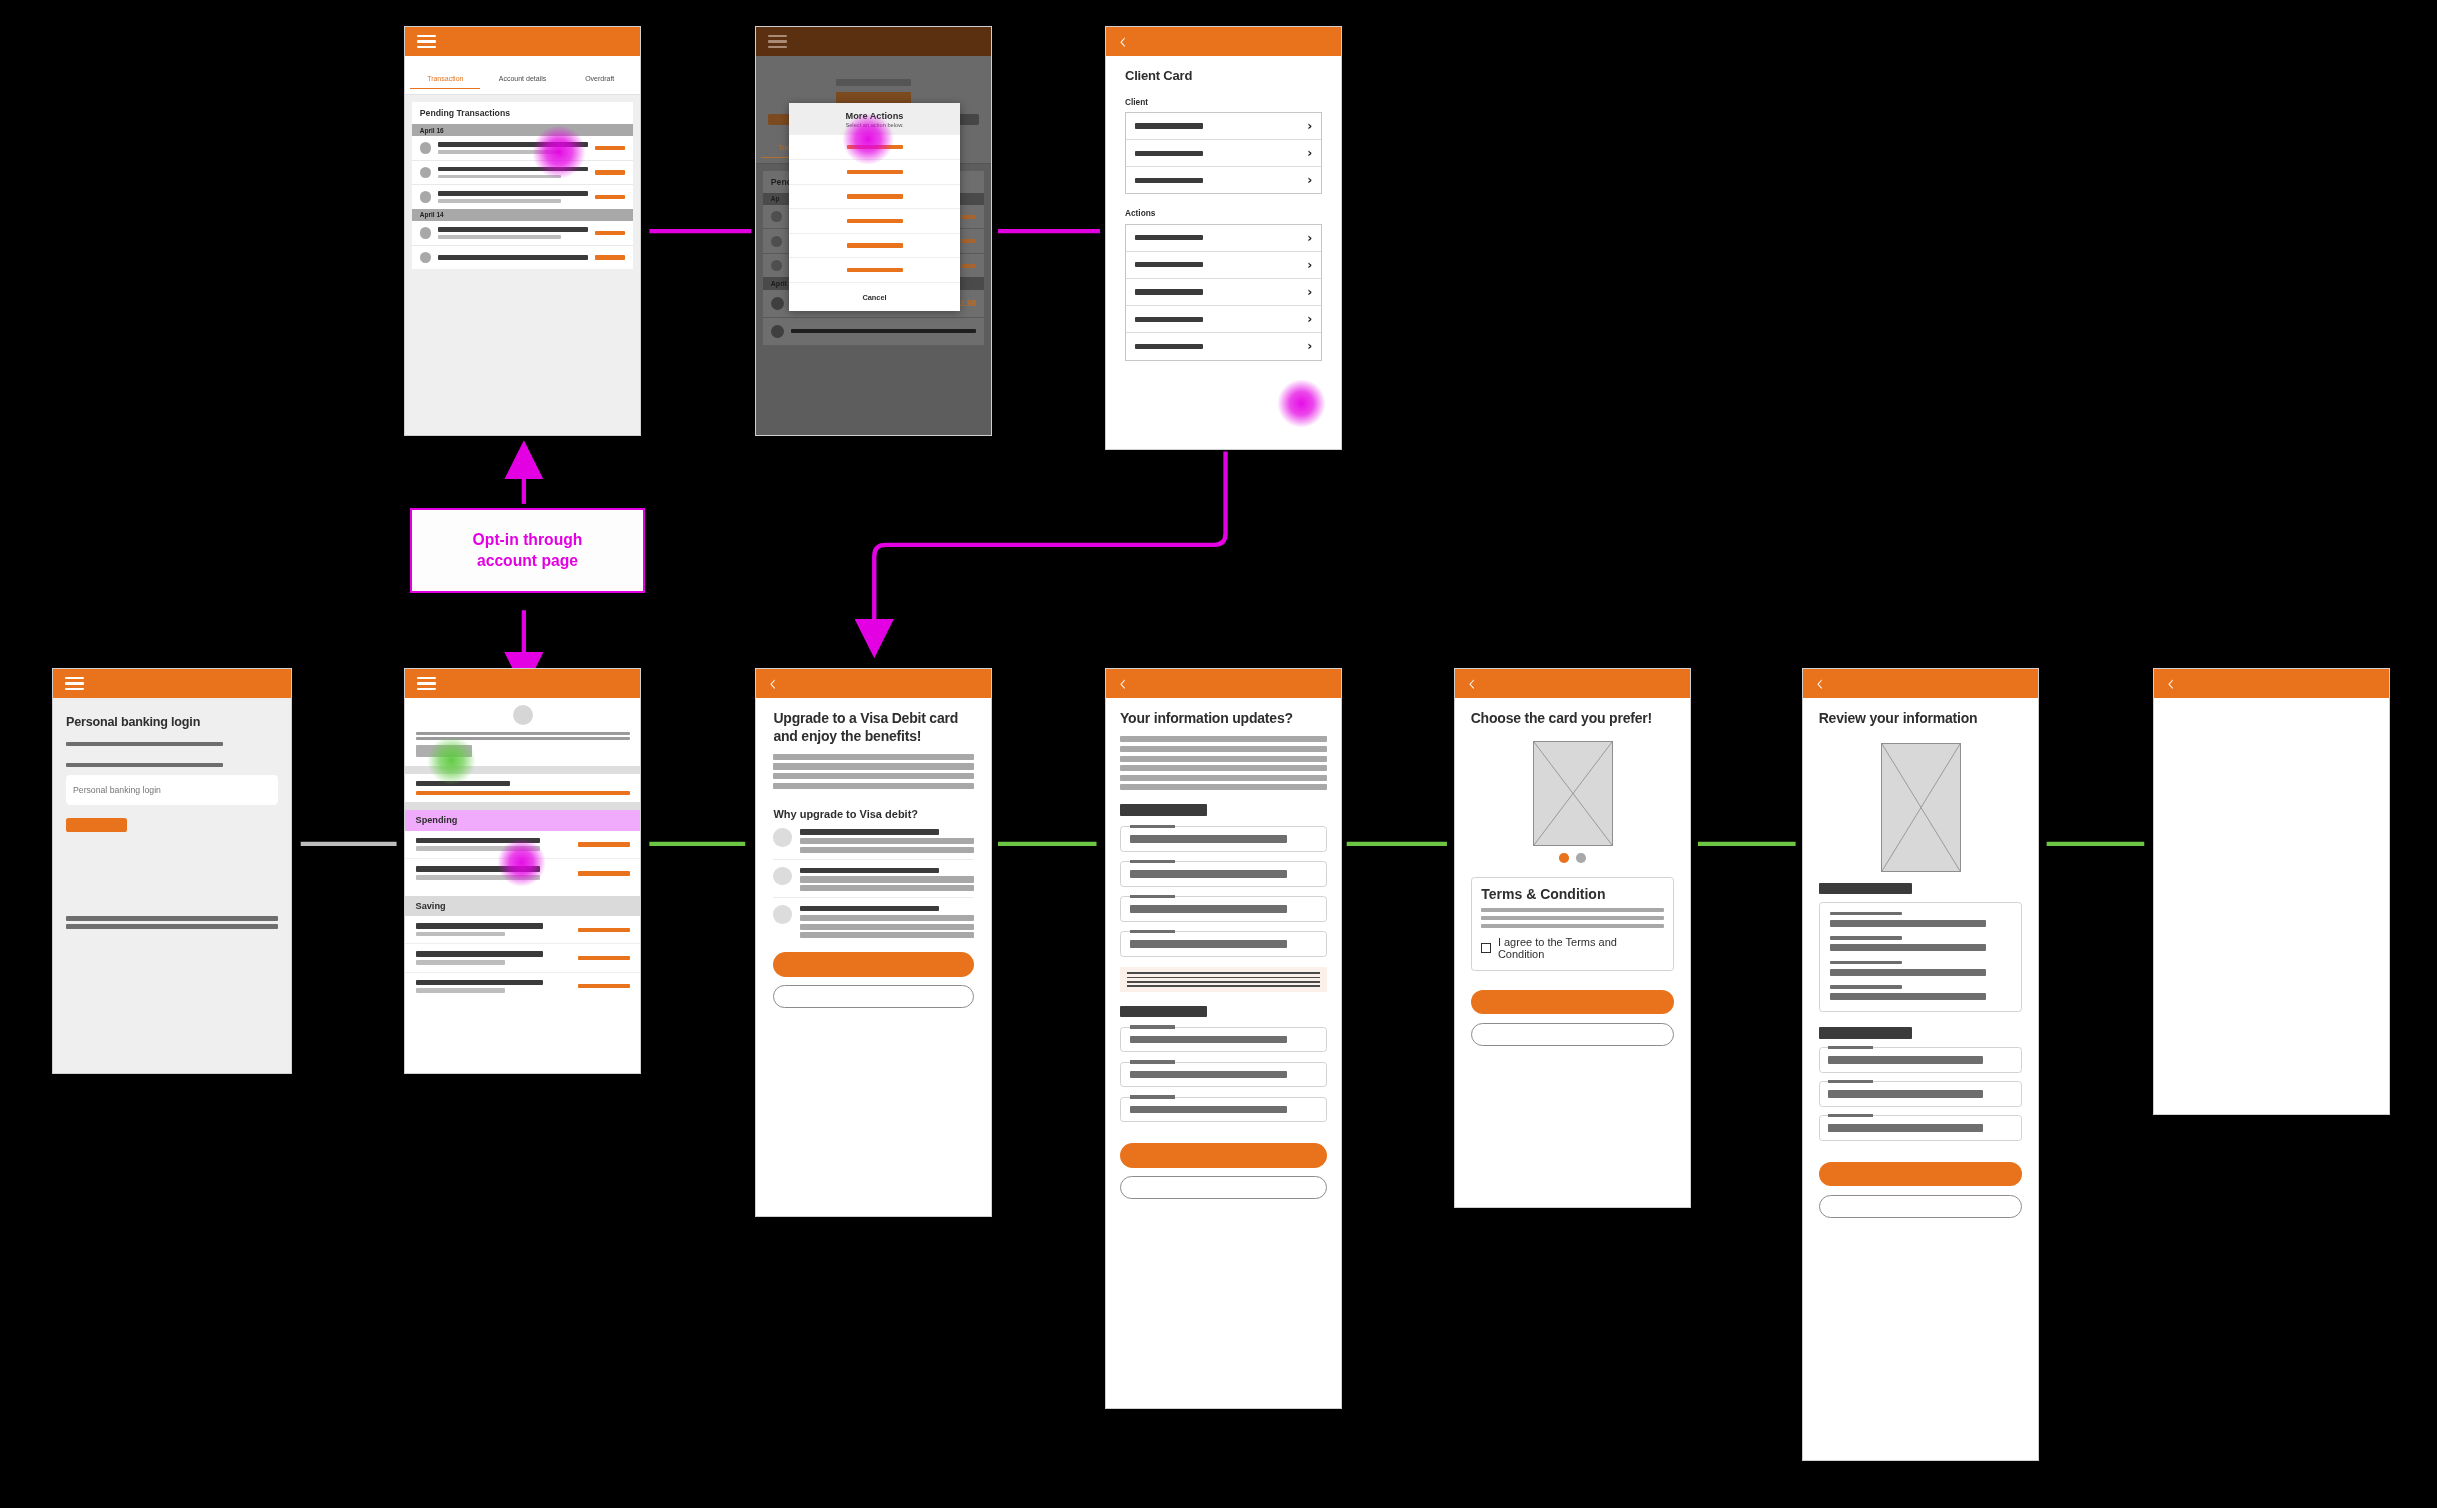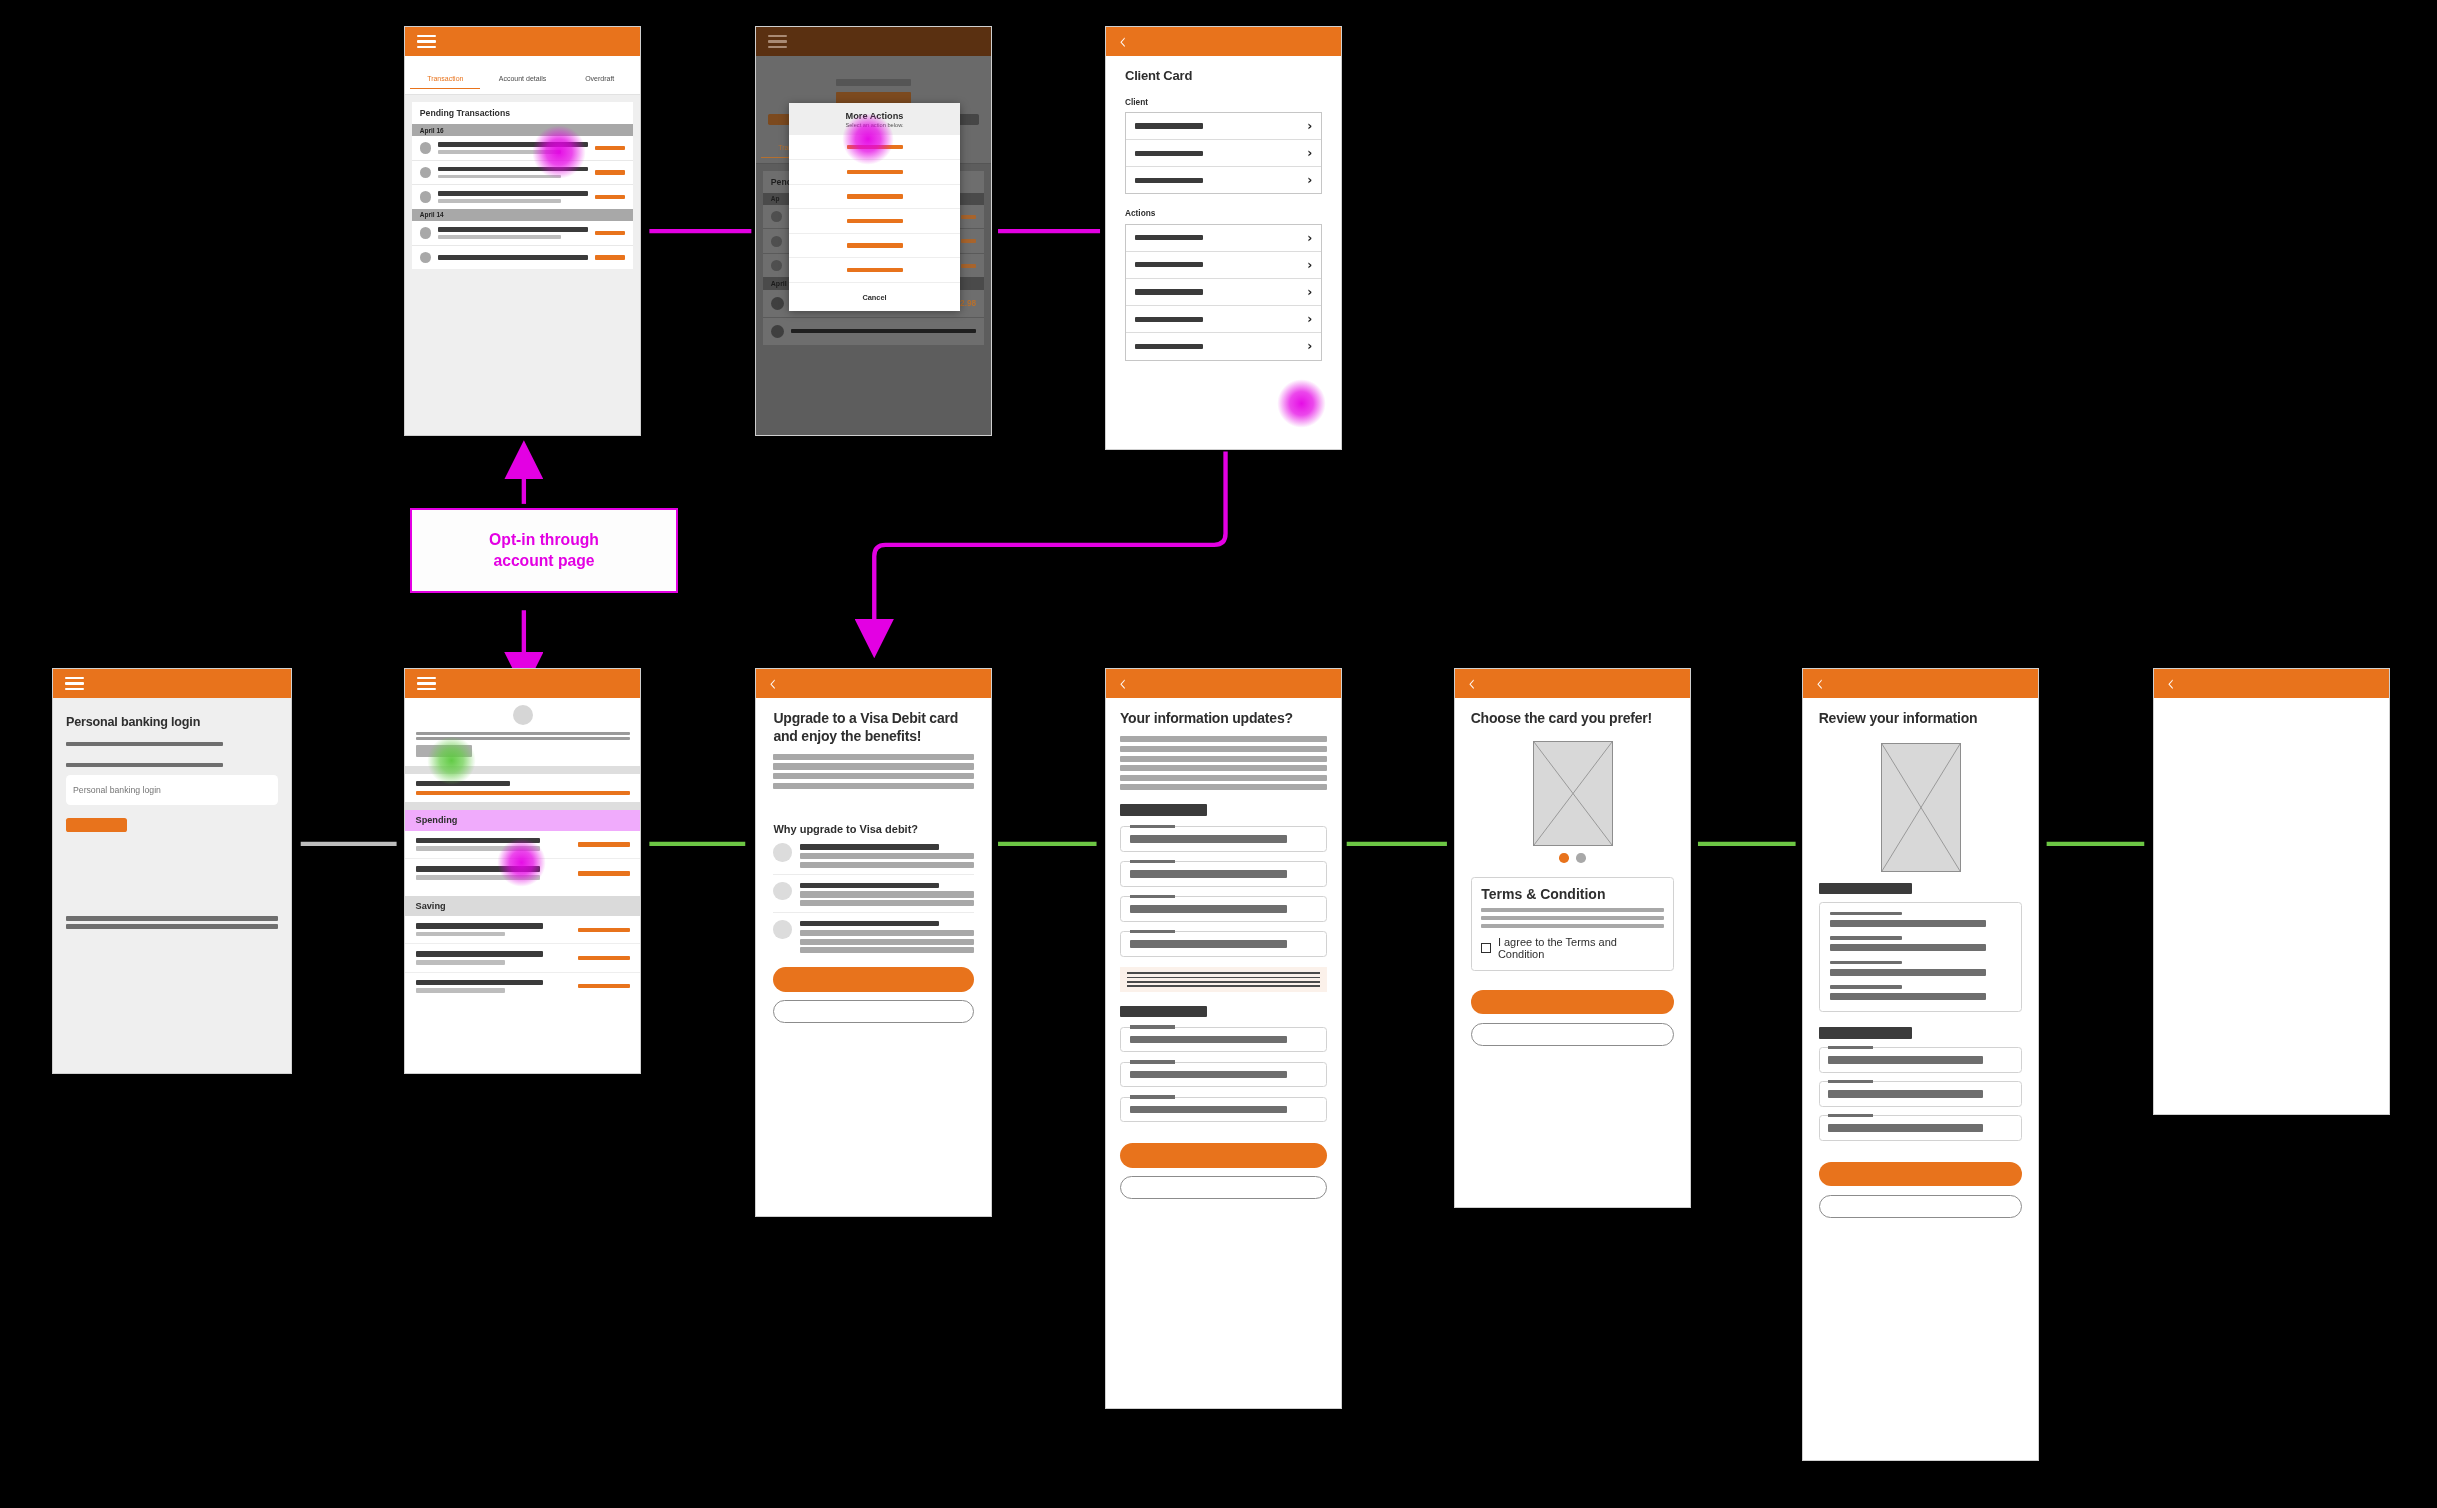--- a/index.html
+++ b/index.html
@@ -327,21 +327,21 @@
           </div>
         <div class="list-row">
             <div class="bar dark" style="height:5.2px;width:68px;"></div>
             <span class="chev-right">›</span>
           </div>
       </div>
     </div>
   </div>
   <div class="glow" style="left:1277px;top:379px;width:49px;height:49px;"></div>
 
-  <div class="note" style="left:410px; top:508px; width:268px; height:85px;">
+  <div class="note" style="left:410px; top:508px; width:235px; height:85px;">
     <div>
       <div>Opt-in through</div>
       <div>account page</div>
     </div>
   </div>
 
   <div class="phone" style="left:52px; top:668px; width:240px; height:406px; background:#efefef;">
     <div class="appbar">
       <div class="hamburger">
           <i></i>
@@ -426,21 +426,21 @@
       <div class="chev-back">‹</div>
     </div>
     <div style="padding:12.2px 17.4px 0;">
       <div class="h-title" style="font-size:14px;">Upgrade to a Visa Debit card and enjoy the benefits!</div>
       <div style="margin-top:8.7px;">
         <div class="bar" style="height:6.1px;width:100%;"></div>
         <div class="bar" style="height:6.1px;width:100%;margin-top:3.5px;"></div>
         <div class="bar" style="height:6.1px;width:100%;margin-top:3.5px;"></div>
         <div class="bar" style="height:6.1px;width:100%;margin-top:3.5px;"></div>
       </div>
-      <div class="h-sub" style="margin-top:34px;font-size:11px;">Why upgrade to Visa debit?</div>
+      <div class="h-sub" style="margin-top:19px;font-size:11px;">Why upgrade to Visa debit?</div>
       <div style="display:flex;gap:8.7px;margin-top:8.7px;padding-bottom:6.1px;border-bottom:0.9px solid #ececec;">
         <div style="width:18.3px;height:18.3px;border-radius:50%;background:#dcdcdc;flex:none;"></div>
         <div style="flex:1;padding-top:0.9px;">
             <div class="bar dark" style="height:5.2px;width:80%;"></div>
             <div class="bar" style="height:6.1px;width:100%;margin-top:3.5px;"></div>
             <div class="bar" style="height:6.1px;width:100%;margin-top:2.6px;"></div>
           </div>
       </div>
       <div style="display:flex;gap:8.7px;margin-top:7px;padding-bottom:6.1px;border-bottom:0.9px solid #ececec;">
         <div style="width:18.3px;height:18.3px;border-radius:50%;background:#dcdcdc;flex:none;"></div>

